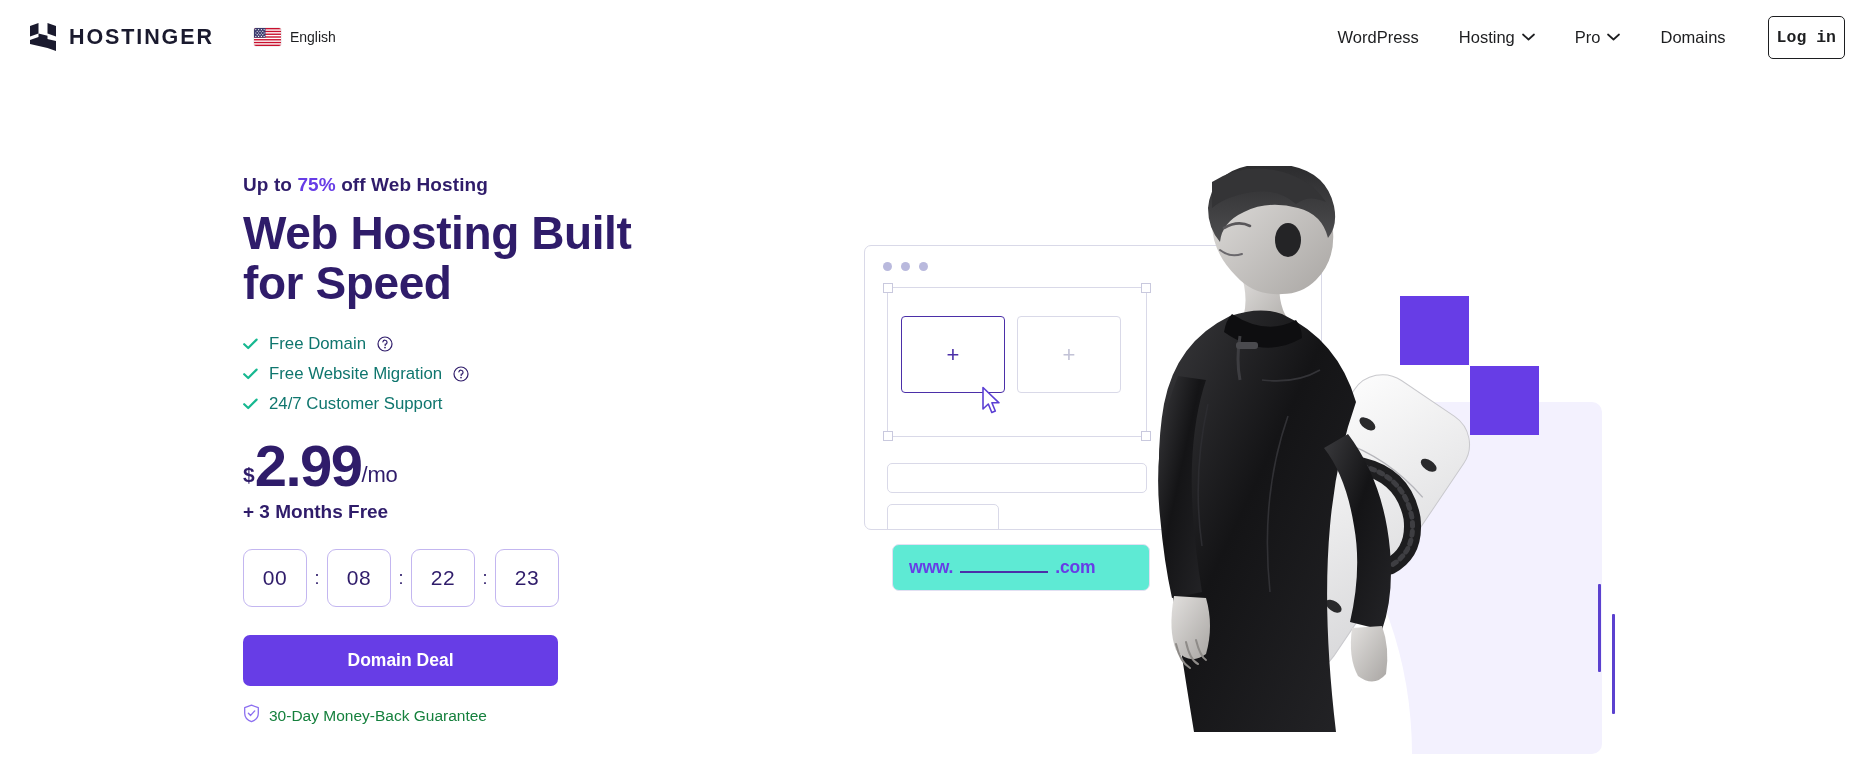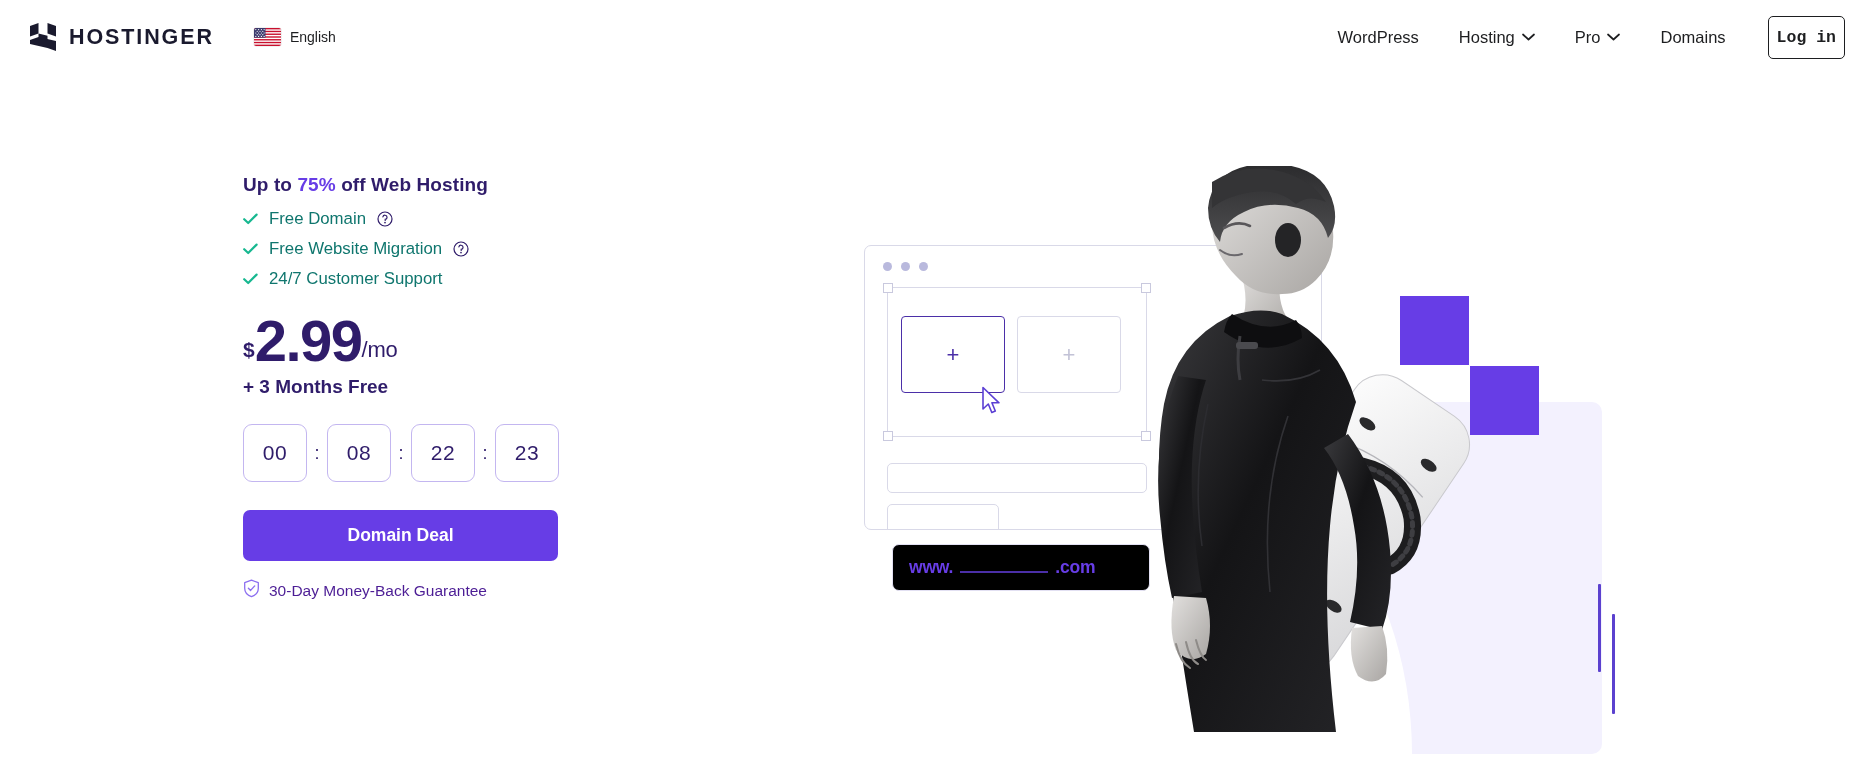--- a/index.html
+++ b/index.html
@@ -199,21 +199,21 @@
     font-family: "Liberation Sans", sans-serif;
     display: flex;
     align-items: center;
     justify-content: center;
   }
   .guarantee {
     display: flex;
     align-items: center;
     gap: 9px;
     font-size: 15.5px;
-    color: #4c1d95;
+    color: #15803d;
   }
 
   
   .illus {
     position: absolute;
     left: 860px;
     top: 70px;
     width: 1000px;
     height: 630px;
   }
@@ -317,21 +317,21 @@
   }
   .field-wide { left: 22px; top: 217px; width: 260px; height: 30px; }
   .field-sm   { left: 22px; top: 258px; width: 112px; height: 30px; }
 
   .domain-box {
     position: absolute;
     left: 32px;
     top: 400px;
     width: 258px;
     height: 47px;
-    background: #000000;
+    background: #5eead4;
     border: 1.1px solid #e2e0f2;
     border-radius: 7px;
     display: flex;
     align-items: center;
     padding: 0 16px;
     gap: 4px;
   }
   .dm-text {
     font-size: 17.5px;
     font-weight: 700;
@@ -433,20 +433,21 @@
 </div>
 
 <div class="hero">
 
   <div class="left-col">
 
     <div class="eyebrow">
       <span>Up to </span><span class="pct">75%</span><span> off Web Hosting</span>
     </div>
 
+    <h1 class="headline">Web Hosting Built for Speed</h1>
 
     <div class="feature-list">
 
       <div class="feature">
         <span>
           <svg class="check" width="15" height="12" viewBox="0 0 15 12">
               <path d="M1.2 6.2 L5.2 10 L13.6 1.6" fill="none" stroke="#17b890" stroke-width="2.2" stroke-linecap="round" stroke-linejoin="round"></path>
             </svg>
         </span>
         <span>Free Domain</span>

